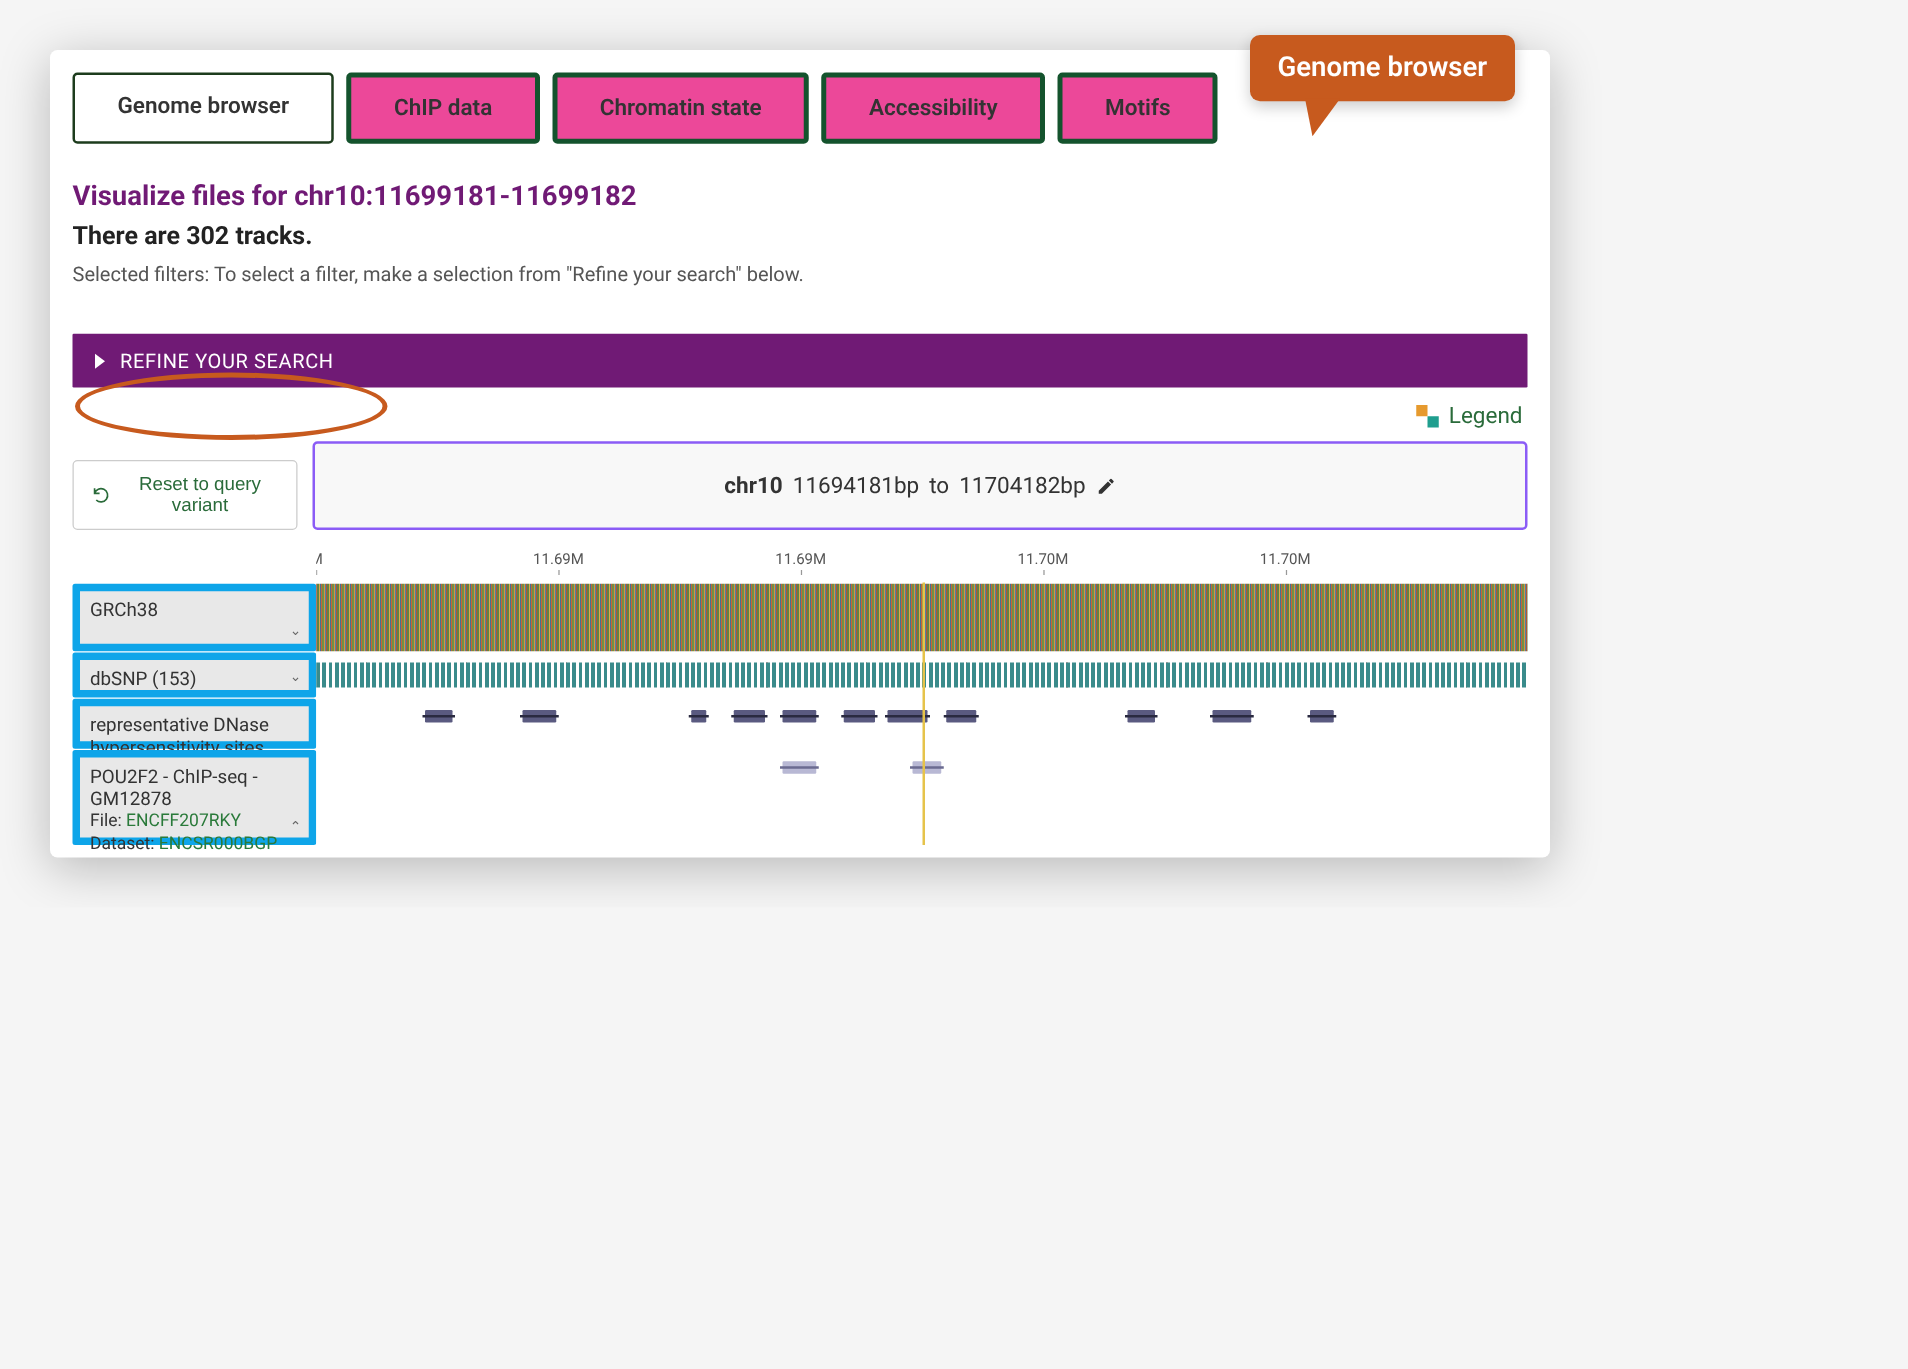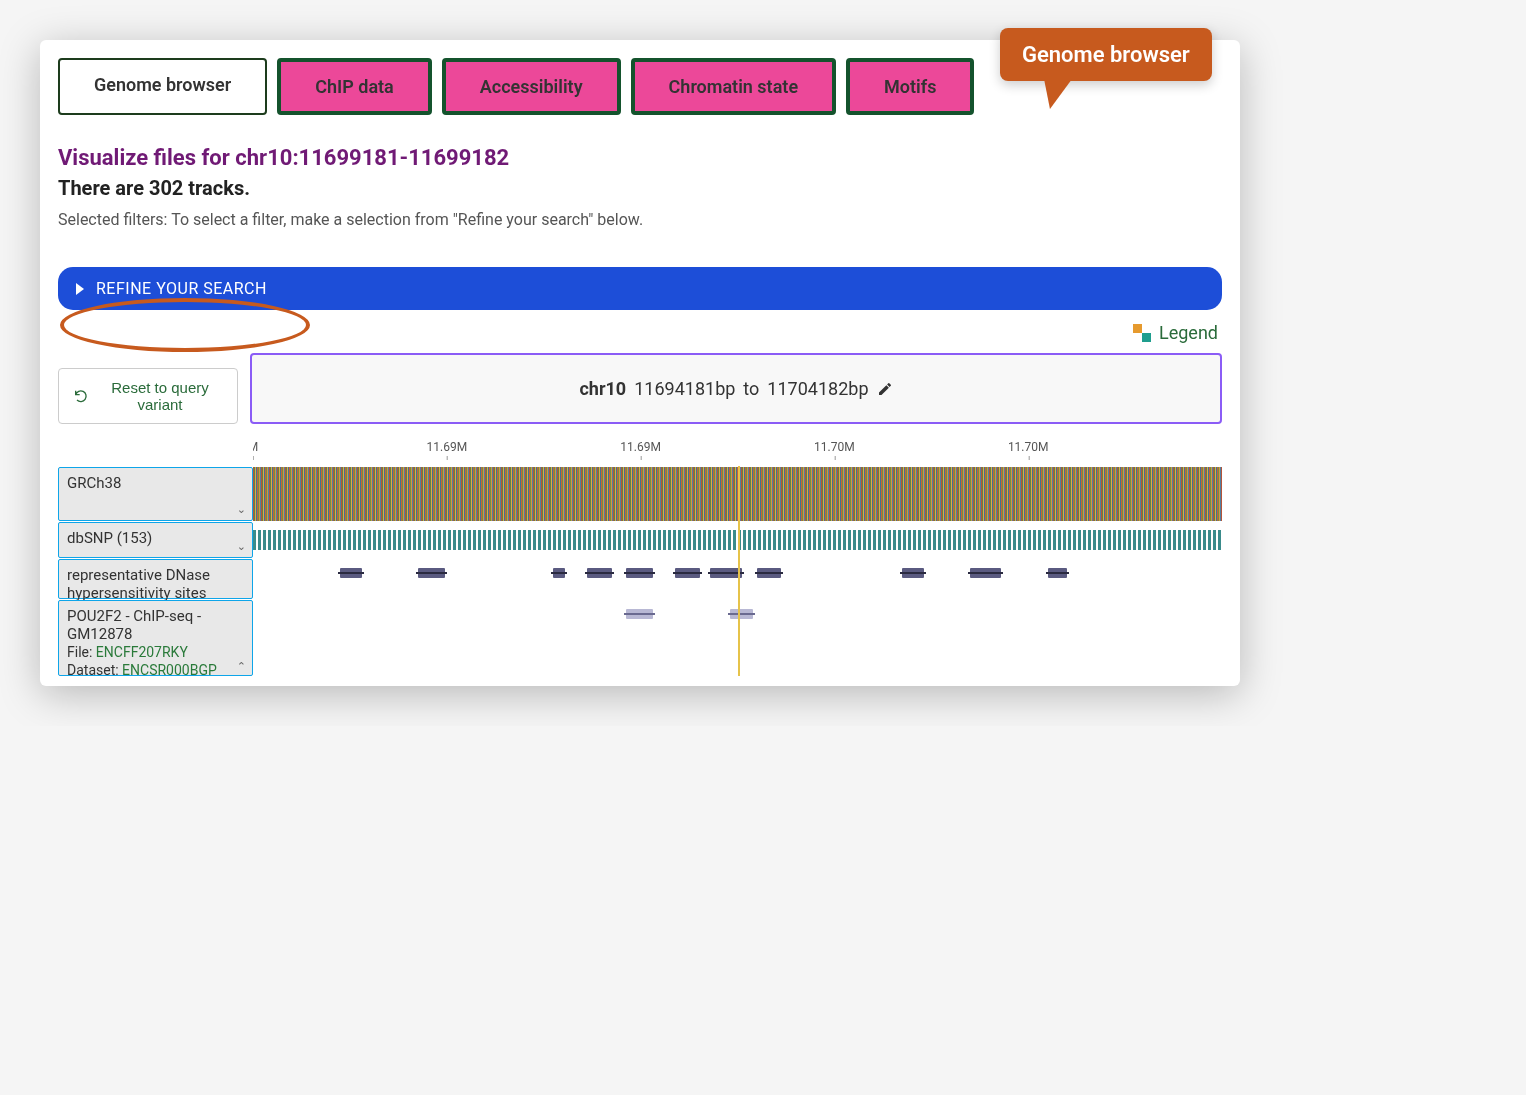--- a/index.html
+++ b/index.html
@@ -49,24 +49,24 @@
   font-weight: 700;
   color: #222;
   margin-bottom: 10px;
 }
 .filters-hint {
   font-size: 16px;
   color: #555;
   margin-bottom: 38px;
 }
 .refine-bar {
-  background: #1d4ed8;
+  background: #701a75;
   color: #fff;
   padding: 12px 18px;
-  border-radius: 15px;
+  border-radius: 1px;
   display: flex;
   align-items: center;
   gap: 12px;
   font-size: 16px;
   letter-spacing: 0.5px;
   cursor: pointer;
   margin-bottom: 12px;
   position: relative;
 }
 .refine-bar .triangle {
@@ -162,21 +162,21 @@
   left:50%;
   bottom:-6px;
   width:1px;height:4px;
   background:#999;
 }
 .tracks { }
 .track-row { display:flex; border-top:1px solid #fff;}
 .track-label {
   width:195px;
   background:#e8e8e8;
-  border:1px solid #0ea5e9;
+  border:6px solid #0ea5e9;
   border-radius:2px;
   padding:6px 8px;
   font-size:15px;
   color:#333;
   position:relative;
   flex-shrink:0;
 }
 .track-label .caret {
   position:absolute;
   right:6px;
@@ -264,22 +264,22 @@
 }
 </style>
 </head>
 <body>
 
 <div class="app-container">
 
   <div class="tabs-row">
     <div class="tab active">Genome browser</div>
     <div class="tab">ChIP data</div>
+    <div class="tab">Chromatin state</div>
     <div class="tab">Accessibility</div>
-    <div class="tab">Chromatin state</div>
     <div class="tab">Motifs</div>
   </div>
 
   <h2 class="heading1">Visualize files for chr10:11699181-11699182</h2>
   <h3 class="heading2">There are 302 tracks.</h3>
   <p class="filters-hint">Selected filters: To select a filter, make a selection from "Refine your search" below.</p>
 
   <div class="refine-bar">
     <span class="triangle"></span>
     <span>REFINE YOUR SEARCH</span>

